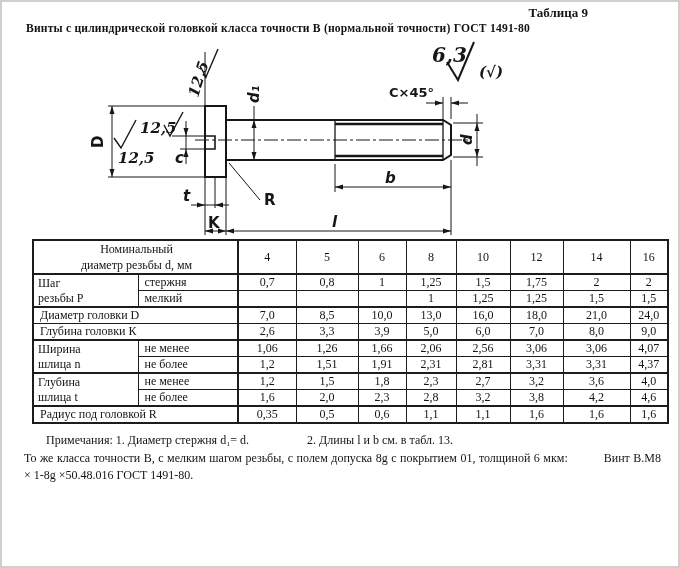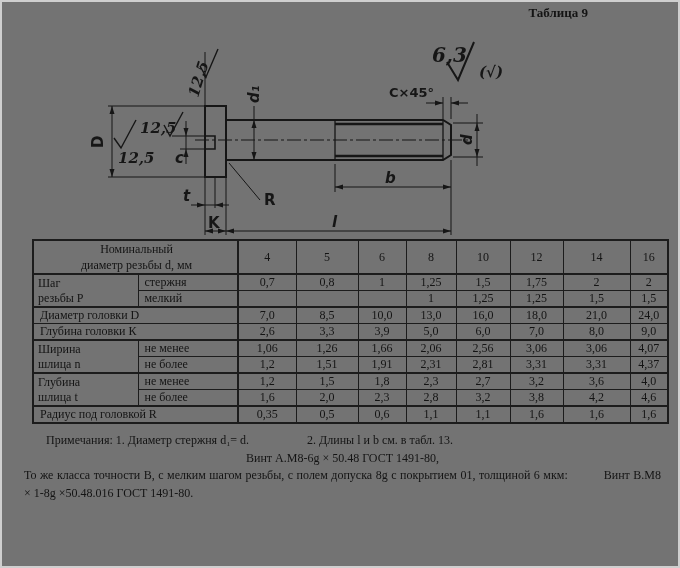--- a/index.html
+++ b/index.html
@@ -1,16 +1,16 @@
 <!DOCTYPE html>
 <html><head>
 <meta charset="utf-8">
 <style>
   html,body{margin:0;padding:0;background:#e8e8e8;}
-  #page{position:relative;width:680px;height:568px;background:#737373;
+  #page{position:relative;width:680px;height:568px;background:#ffffff;
         border:2px solid #cfcfcf;box-sizing:border-box;overflow:hidden;
         font-family:"Liberation Serif", serif;color:#141414;}
   .abs{position:absolute;}
   #table-label{top:3px;left:0;width:586px;text-align:right;font-weight:bold;font-size:13px;}
   #doc-title{top:20px;left:24px;width:640px;font-weight:bold;font-size:11.6px;letter-spacing:.2px;}
   
   #drawing{top:38px;left:70px;}
   .dwg-num{font-family:"DejaVu Serif",serif;font-style:italic;font-weight:600;font-size:15px;}
   .dwg-big{font-family:"DejaVu Serif",serif;font-style:italic;font-weight:700;font-size:20px;}
   .dwg-let{font-family:"DejaVu Sans",sans-serif;font-weight:700;font-size:15px;}
@@ -35,20 +35,21 @@
   .centerline{text-align:center;}
   .desig-gap{display:inline-block;width:36px;}
 </style>
 </head>
 <body>
 
 <div id="page">
 
   <div class="abs" id="table-label">Таблица 9</div>
 
+  <div class="abs" id="doc-title">Винты с цилиндрической головкой класса точности В (нормальной точности) ГОСТ 1491-80</div>
 
   <svg class="abs" id="drawing" width="610" height="200" viewBox="70 38 610 200">
     <g stroke="#161616" fill="none">
 
       <g stroke-width="2">
         <rect x="203" y="104" width="21" height="71"></rect>
         <path d="M224,118 H441 L449,123 V153 L441,158 H224"></path>
       </g>
 
       <g stroke-width="1.6">
@@ -278,17 +279,16 @@
           <td class="num">1,1</td>
           <td class="num">1,6</td>
           <td class="num">1,6</td>
           <td class="num">1,6</td>
         </tr>
       </tbody>
   </table>
 
   <div class="abs" id="notes">
     <p class="note-line"><span>Примечания: 1. Диаметр стержня d₁= d.</span><span class="note-gap"></span><span>2. Длины l и b см. в табл. 13.</span></p>
-    <p class="centerline">Винт А.М8-6g × 50.48 ГОСТ 1491-80,</p>
     <p class="just" style="text-indent:0"><span>То же класса точности В, с мелким шагом резьбы, с полем допуска 8g с покрытием 01, толщиной 6 мкм:</span><span class="desig-gap"></span><span>Винт В.М8 × 1-8g ×50.48.016 ГОСТ 1491-80.</span></p>
   </div>
 
 </div>
 
 </body></html>

